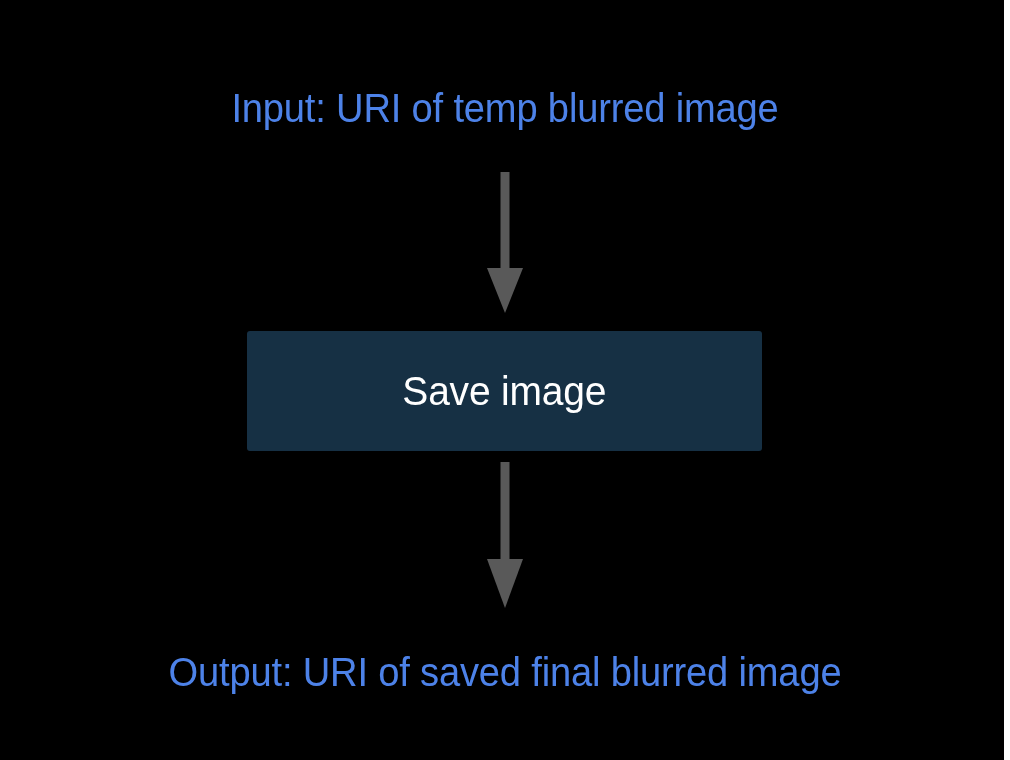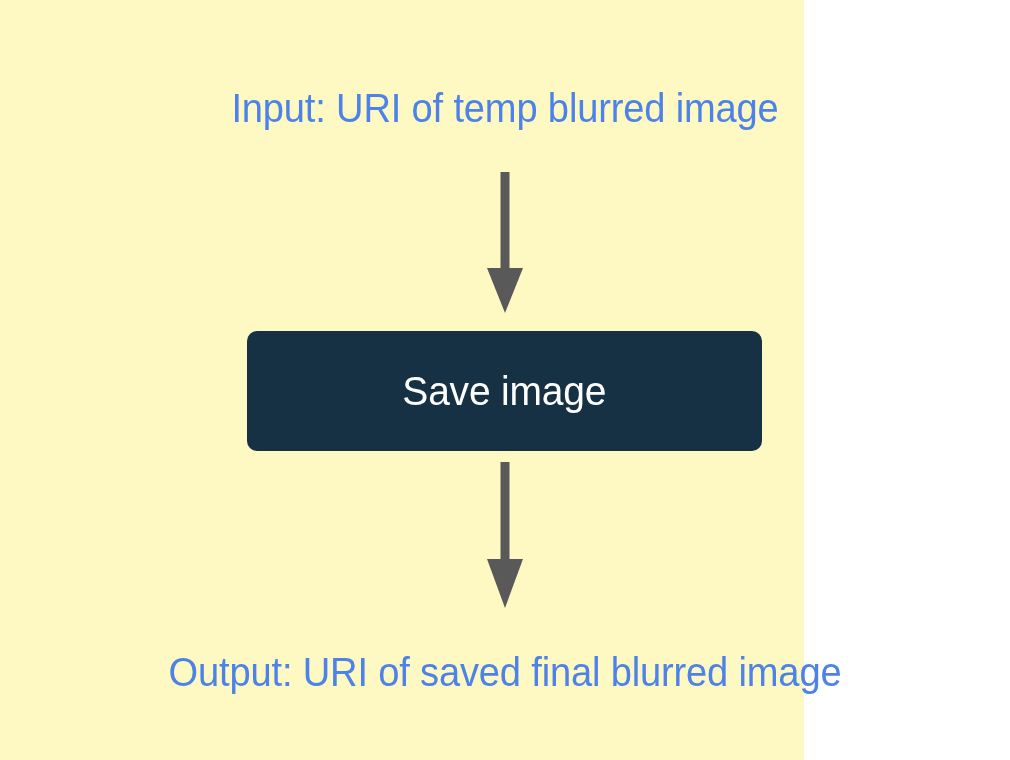--- a/index.html
+++ b/index.html
@@ -10,23 +10,23 @@
   body {
     width: 1010px;
     height: 760px;
     background: #ffffff;
     font-family: "Liberation Sans", sans-serif;
     overflow: hidden;
   }
 
   #diagram {
     position: relative;
-    width: 804px;
+    width: 1004px;
     height: 760px;
-    background: #fef9c3;
+    background: #000000;
   }
 
   
   .io-label {
     position: absolute;
     left: 0;
     width: 1010px;
     text-align: center;
     color: #4d82e8;
     font-family: "Liberation Sans", sans-serif;
@@ -43,21 +43,21 @@
   #output-label { top: 652px; }
 
   
   #process-box {
     position: absolute;
     left: 247px;
     top: 331px;
     width: 515px;
     height: 120px;
     background: #163044;
-    border-radius: 10px;
+    border-radius: 3px;
     display: flex;
     align-items: center;
     justify-content: center;
     box-sizing: border-box;
   }
 
   #process-box-label {
     color: #ffffff;
     font-family: "Liberation Sans", sans-serif;
     font-size: 41px;

